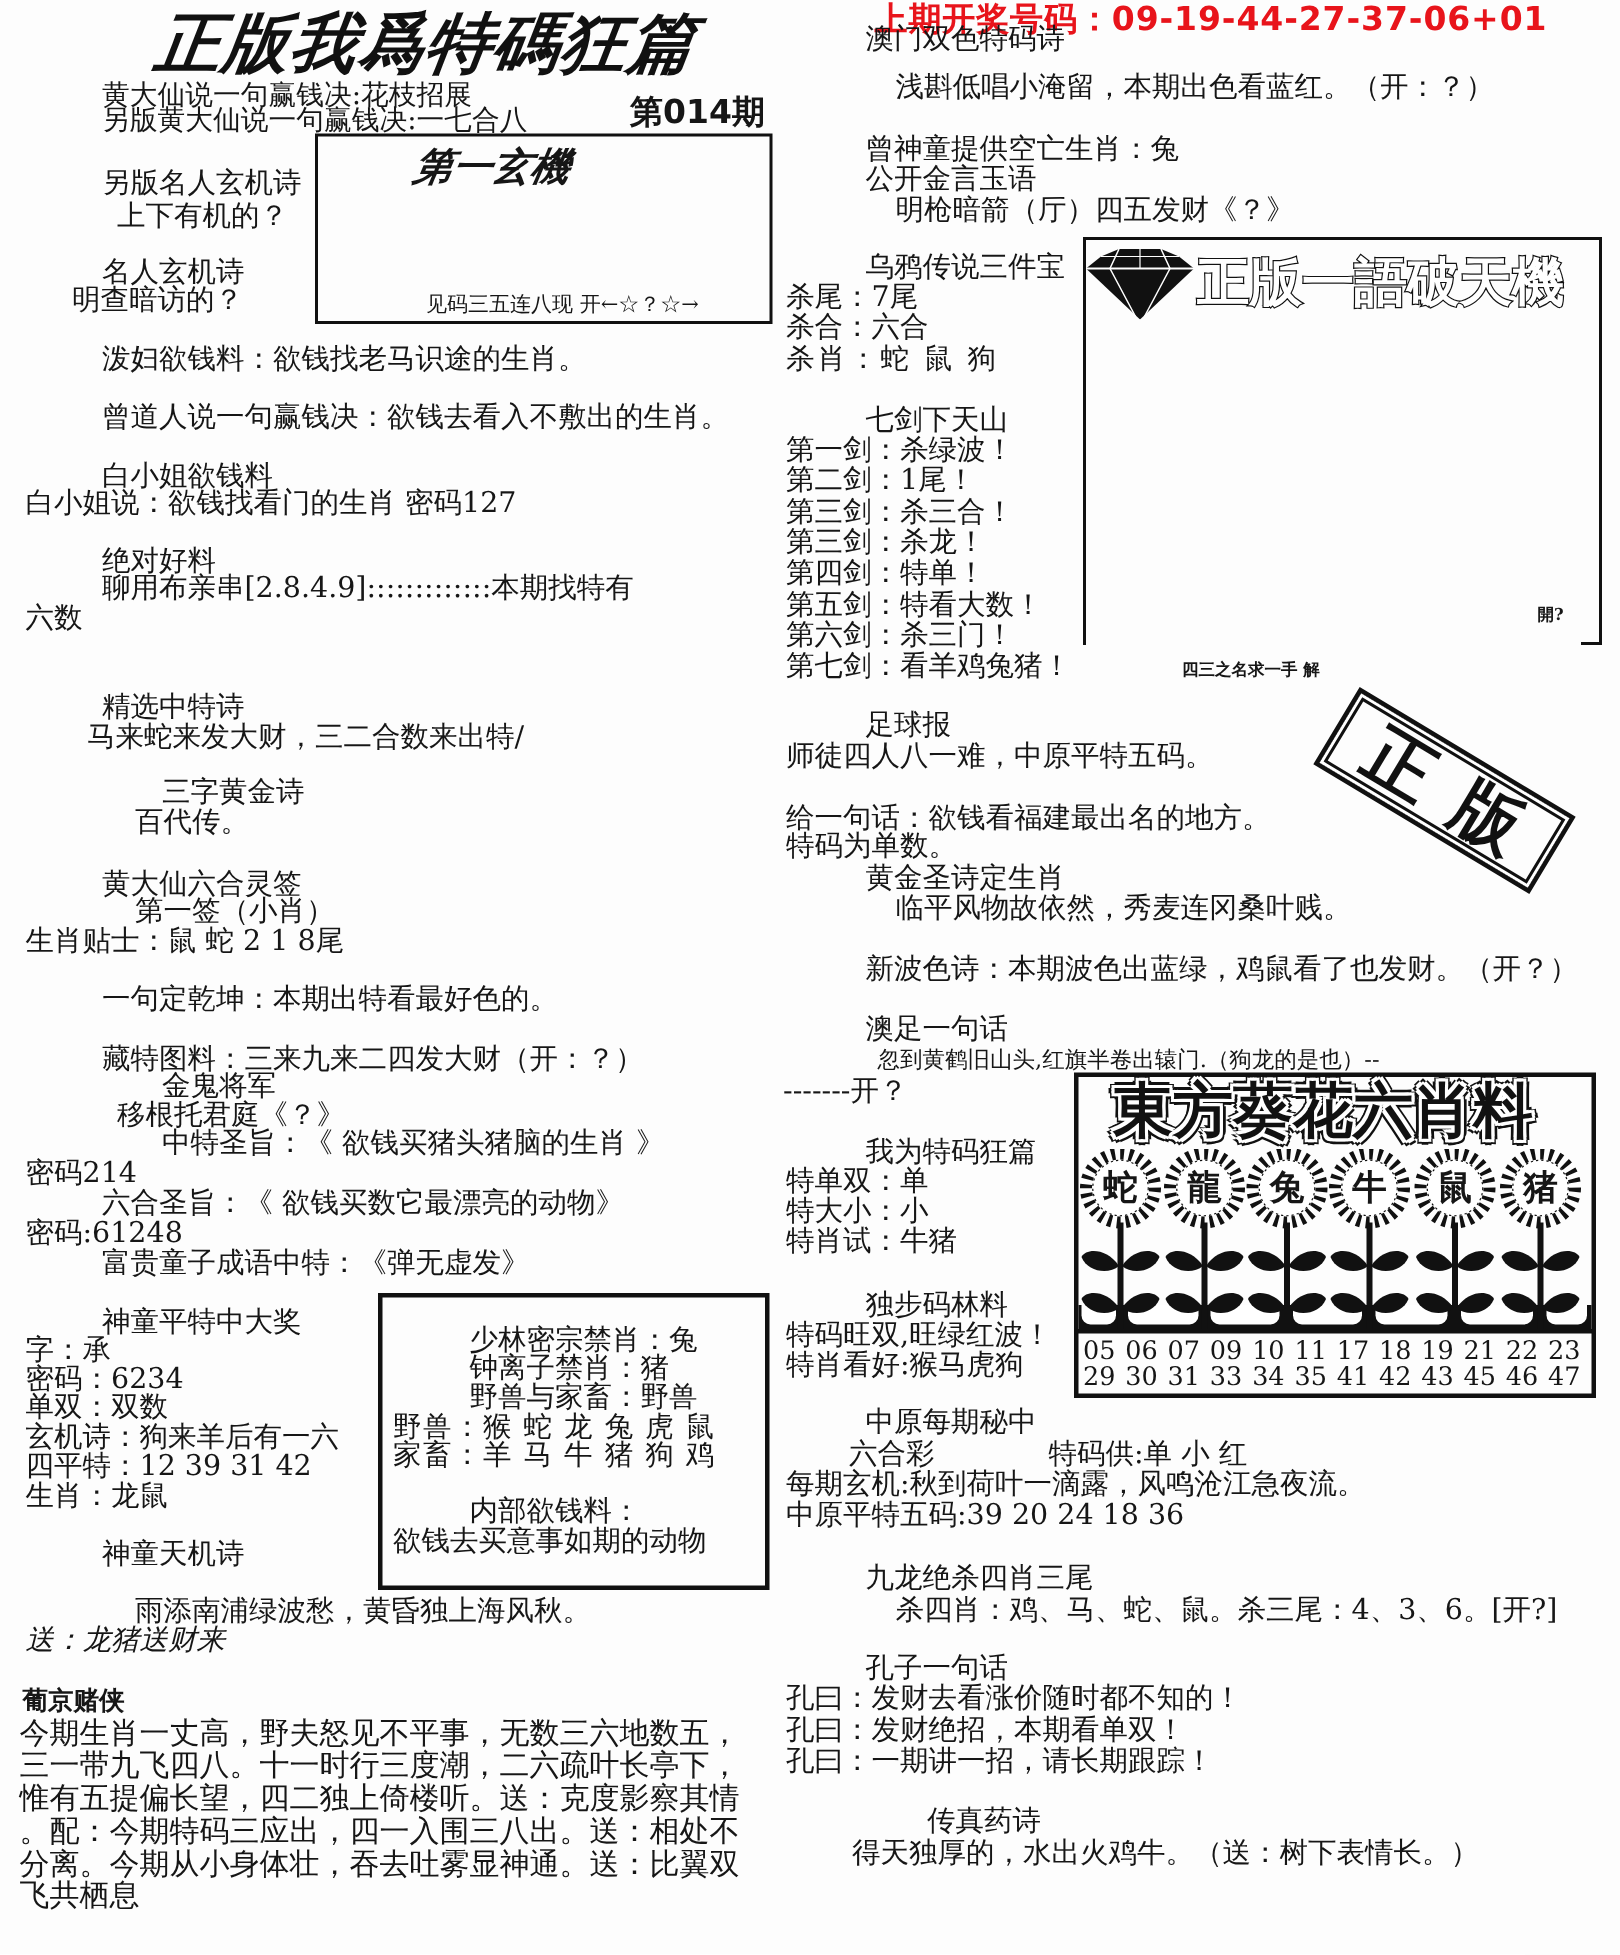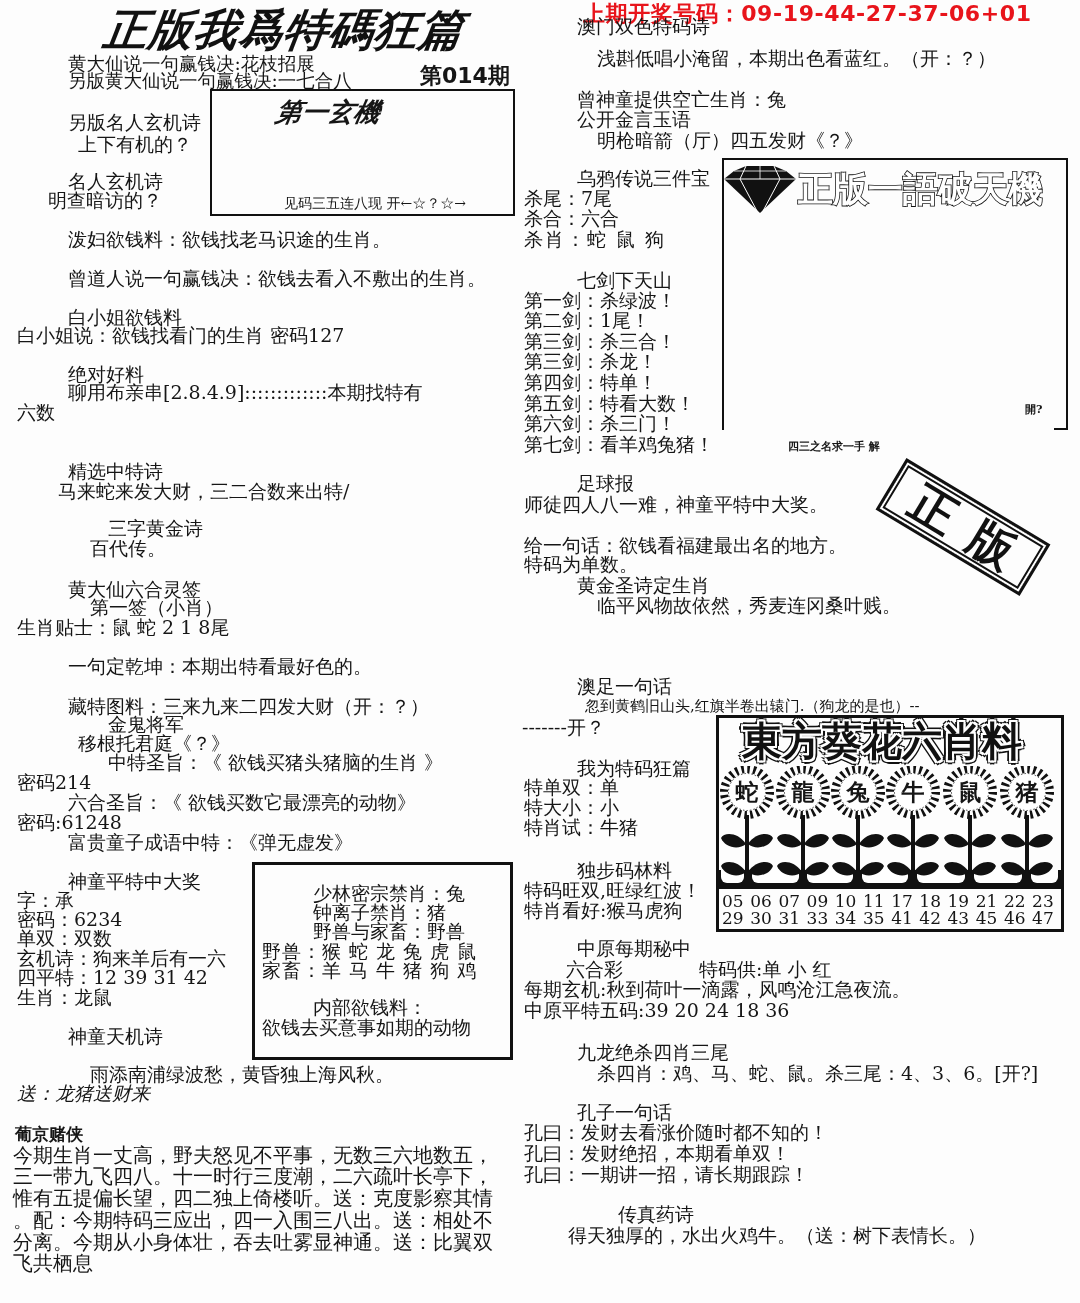--- a/index.html
+++ b/index.html
@@ -166,27 +166,28 @@
   </svg>
   <div class="outline-title" style="left:798px;top:168px;font-size:35px;line-height:42px;">正版一語破天機</div>
   <div class="t" style="left:788px;top:404px;font-size:11px;line-height:12px;font-weight:bold;margin-top:37px;">四三之名求一手 解</div>
   <div class="t" style="left:1025px;top:404px;font-size:11px;line-height:12px;font-weight:bold;">開?</div>
 
   <div class="stamp">
     <span>正版</span>
   </div>
 
   <div class="t" style="left:577px;top:473px;">足球报</div>
-  <div class="t" style="left:524px;top:494px;">师徒四人八一难，神童平特中大奖。</div>
+  <div class="t" style="left:524px;top:494px;">师徒四人八一难，中原平特五码。</div>
   <div class="t" style="left:524px;top:514px;margin-top:40px;">特码为单数。</div>
   <div class="t" style="left:524px;top:535px;">给一句话：欲钱看福建最出名的地方。</div>
 
   <div class="t" style="left:577px;top:575px;">黄金圣诗定生肖</div>
   <div class="t" style="left:597px;top:595px;">临平风物故依然，秀麦连冈桑叶贱。</div>
 
+  <div class="t" style="left:577px;top:636px;">新波色诗：本期波色出蓝绿，鸡鼠看了也发财。（开？）</div>
 
   <div class="t" style="left:577px;top:676px;">澳足一句话</div>
   <div class="t" style="left:585px;top:696px;font-size:15px;">忽到黄鹤旧山头,红旗半卷出辕门.（狗龙的是也）--</div>
   <div class="t" style="left:522px;top:717px;">-------开？</div>
 
   <div class="t" style="left:577px;top:758px;">我为特码狂篇</div>
   <div class="t" style="left:524px;top:777px;">特单双：单</div>
   <div class="t" style="left:524px;top:797px;">特大小：小</div>
   <div class="t" style="left:524px;top:817px;">特肖试：牛猪</div>
 

